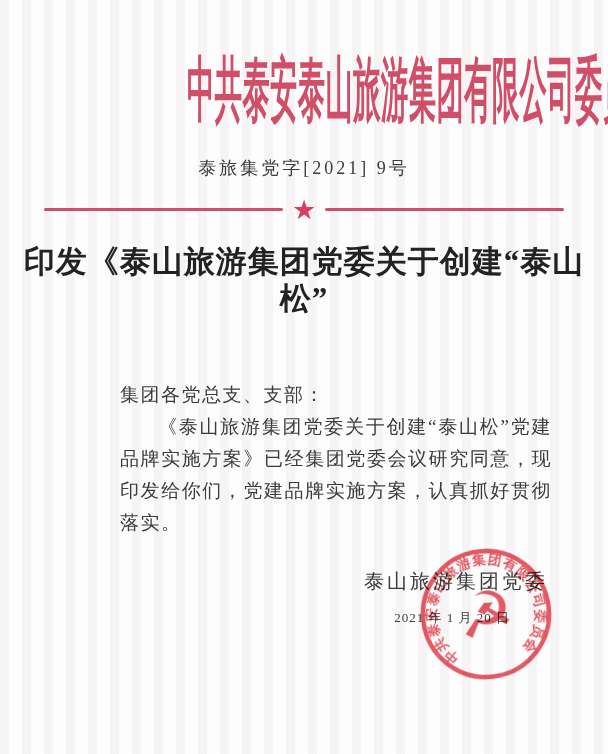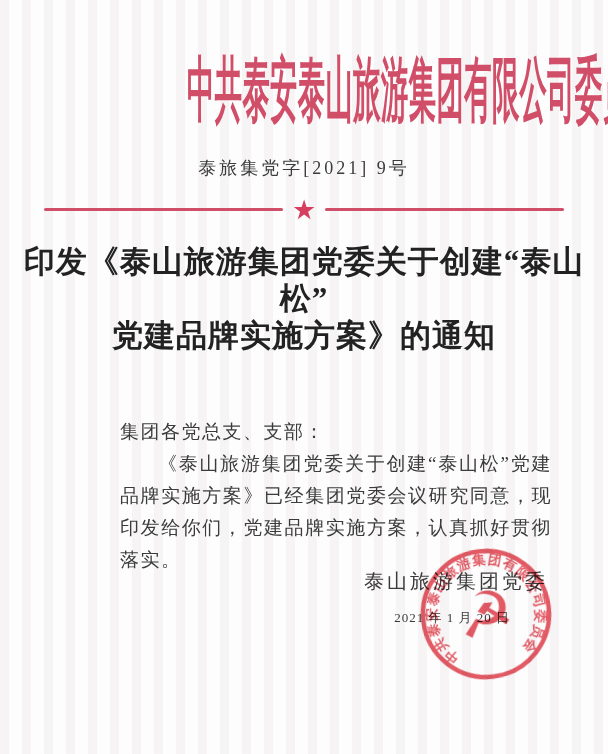--- a/index.html
+++ b/index.html
@@ -112,21 +112,20 @@
   <div class="doc-number">泰旅集党字[2021] 9号</div>
 
   <div class="divider">
     <div class="seg"></div>
     <div class="star">★</div>
     <div class="seg"></div>
   </div>
 
   <div class="doc-title">
     <div>印发《泰山旅游集团党委关于创建“泰山松”</div>
-    <div>党建品牌实施方案》的通知</div>
   </div>
 
   <div class="body-block">
     <p class="para salutation" style="text-indent:0;">集团各党总支、支部：</p>
     <p class="para">《泰山旅游集团党委关于创建“泰山松”党建品牌实施方案》已经集团党委会议研究同意，现印发给你们，党建品牌实施方案，认真抓好贯彻落实。</p>
   </div>
 
   <div class="sign-block">
     <div>泰山旅游集团党委</div>
     <div class="sig-date">2021 年 1 月 20 日</div>

